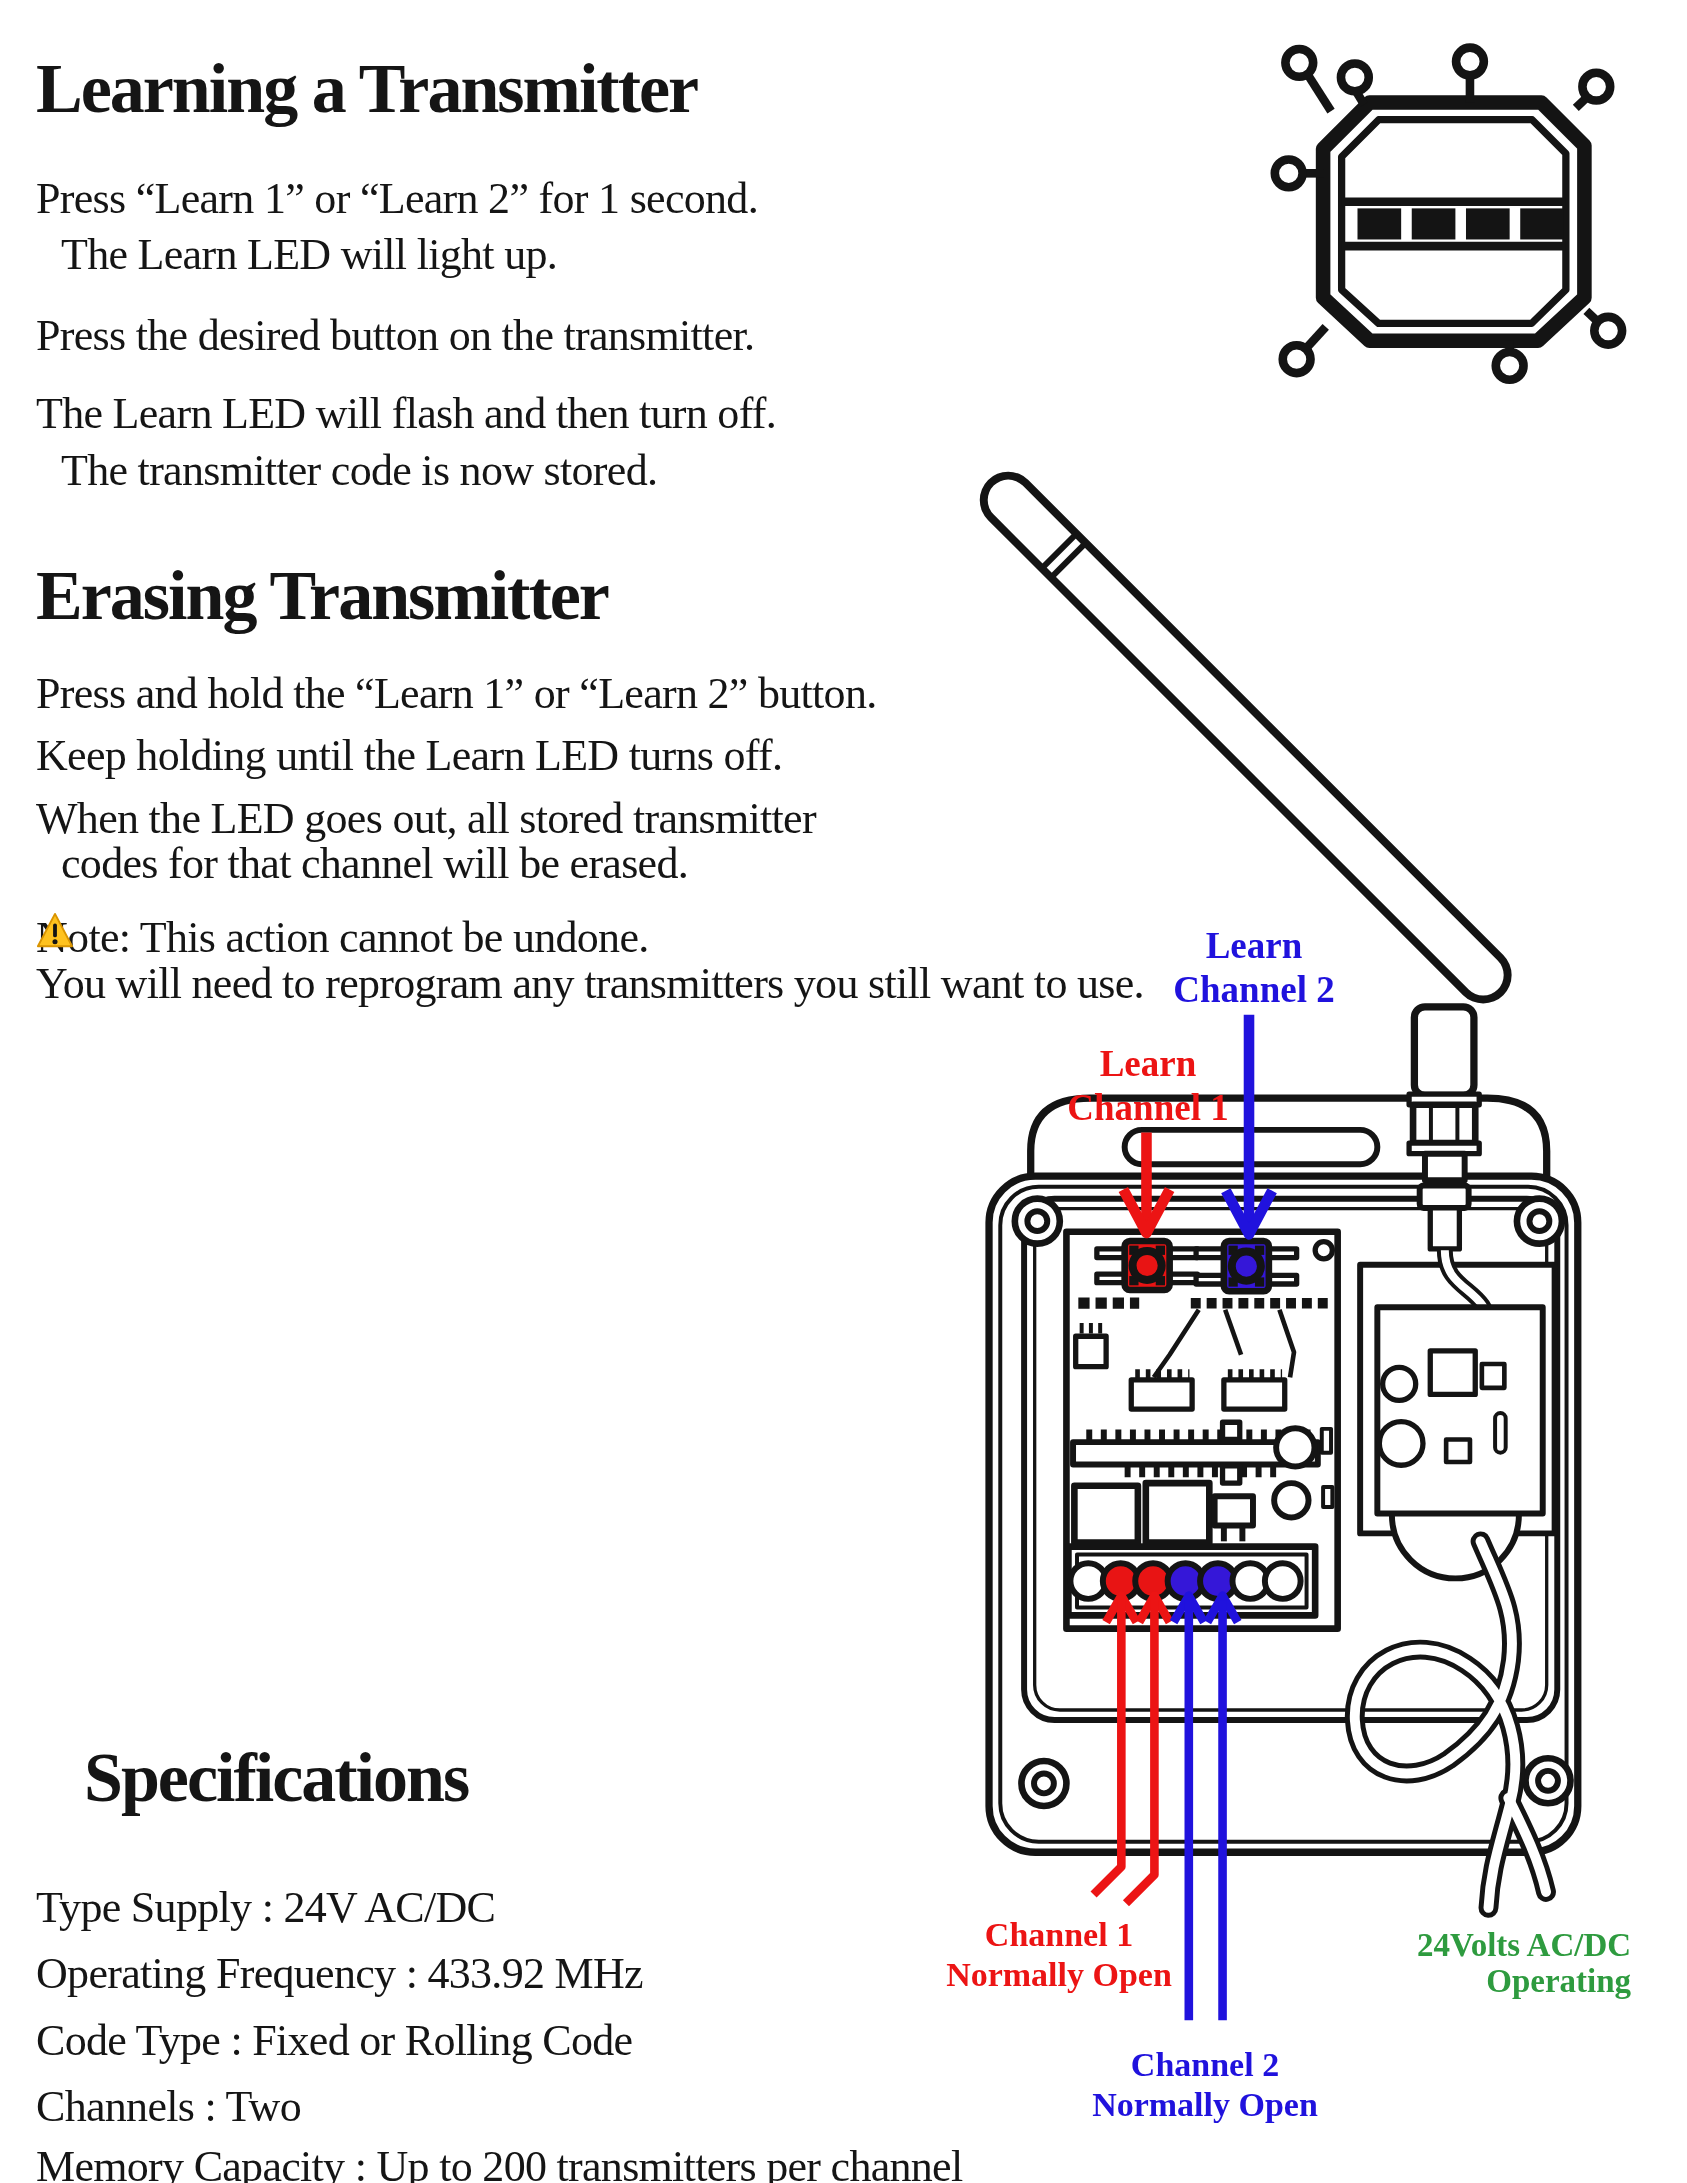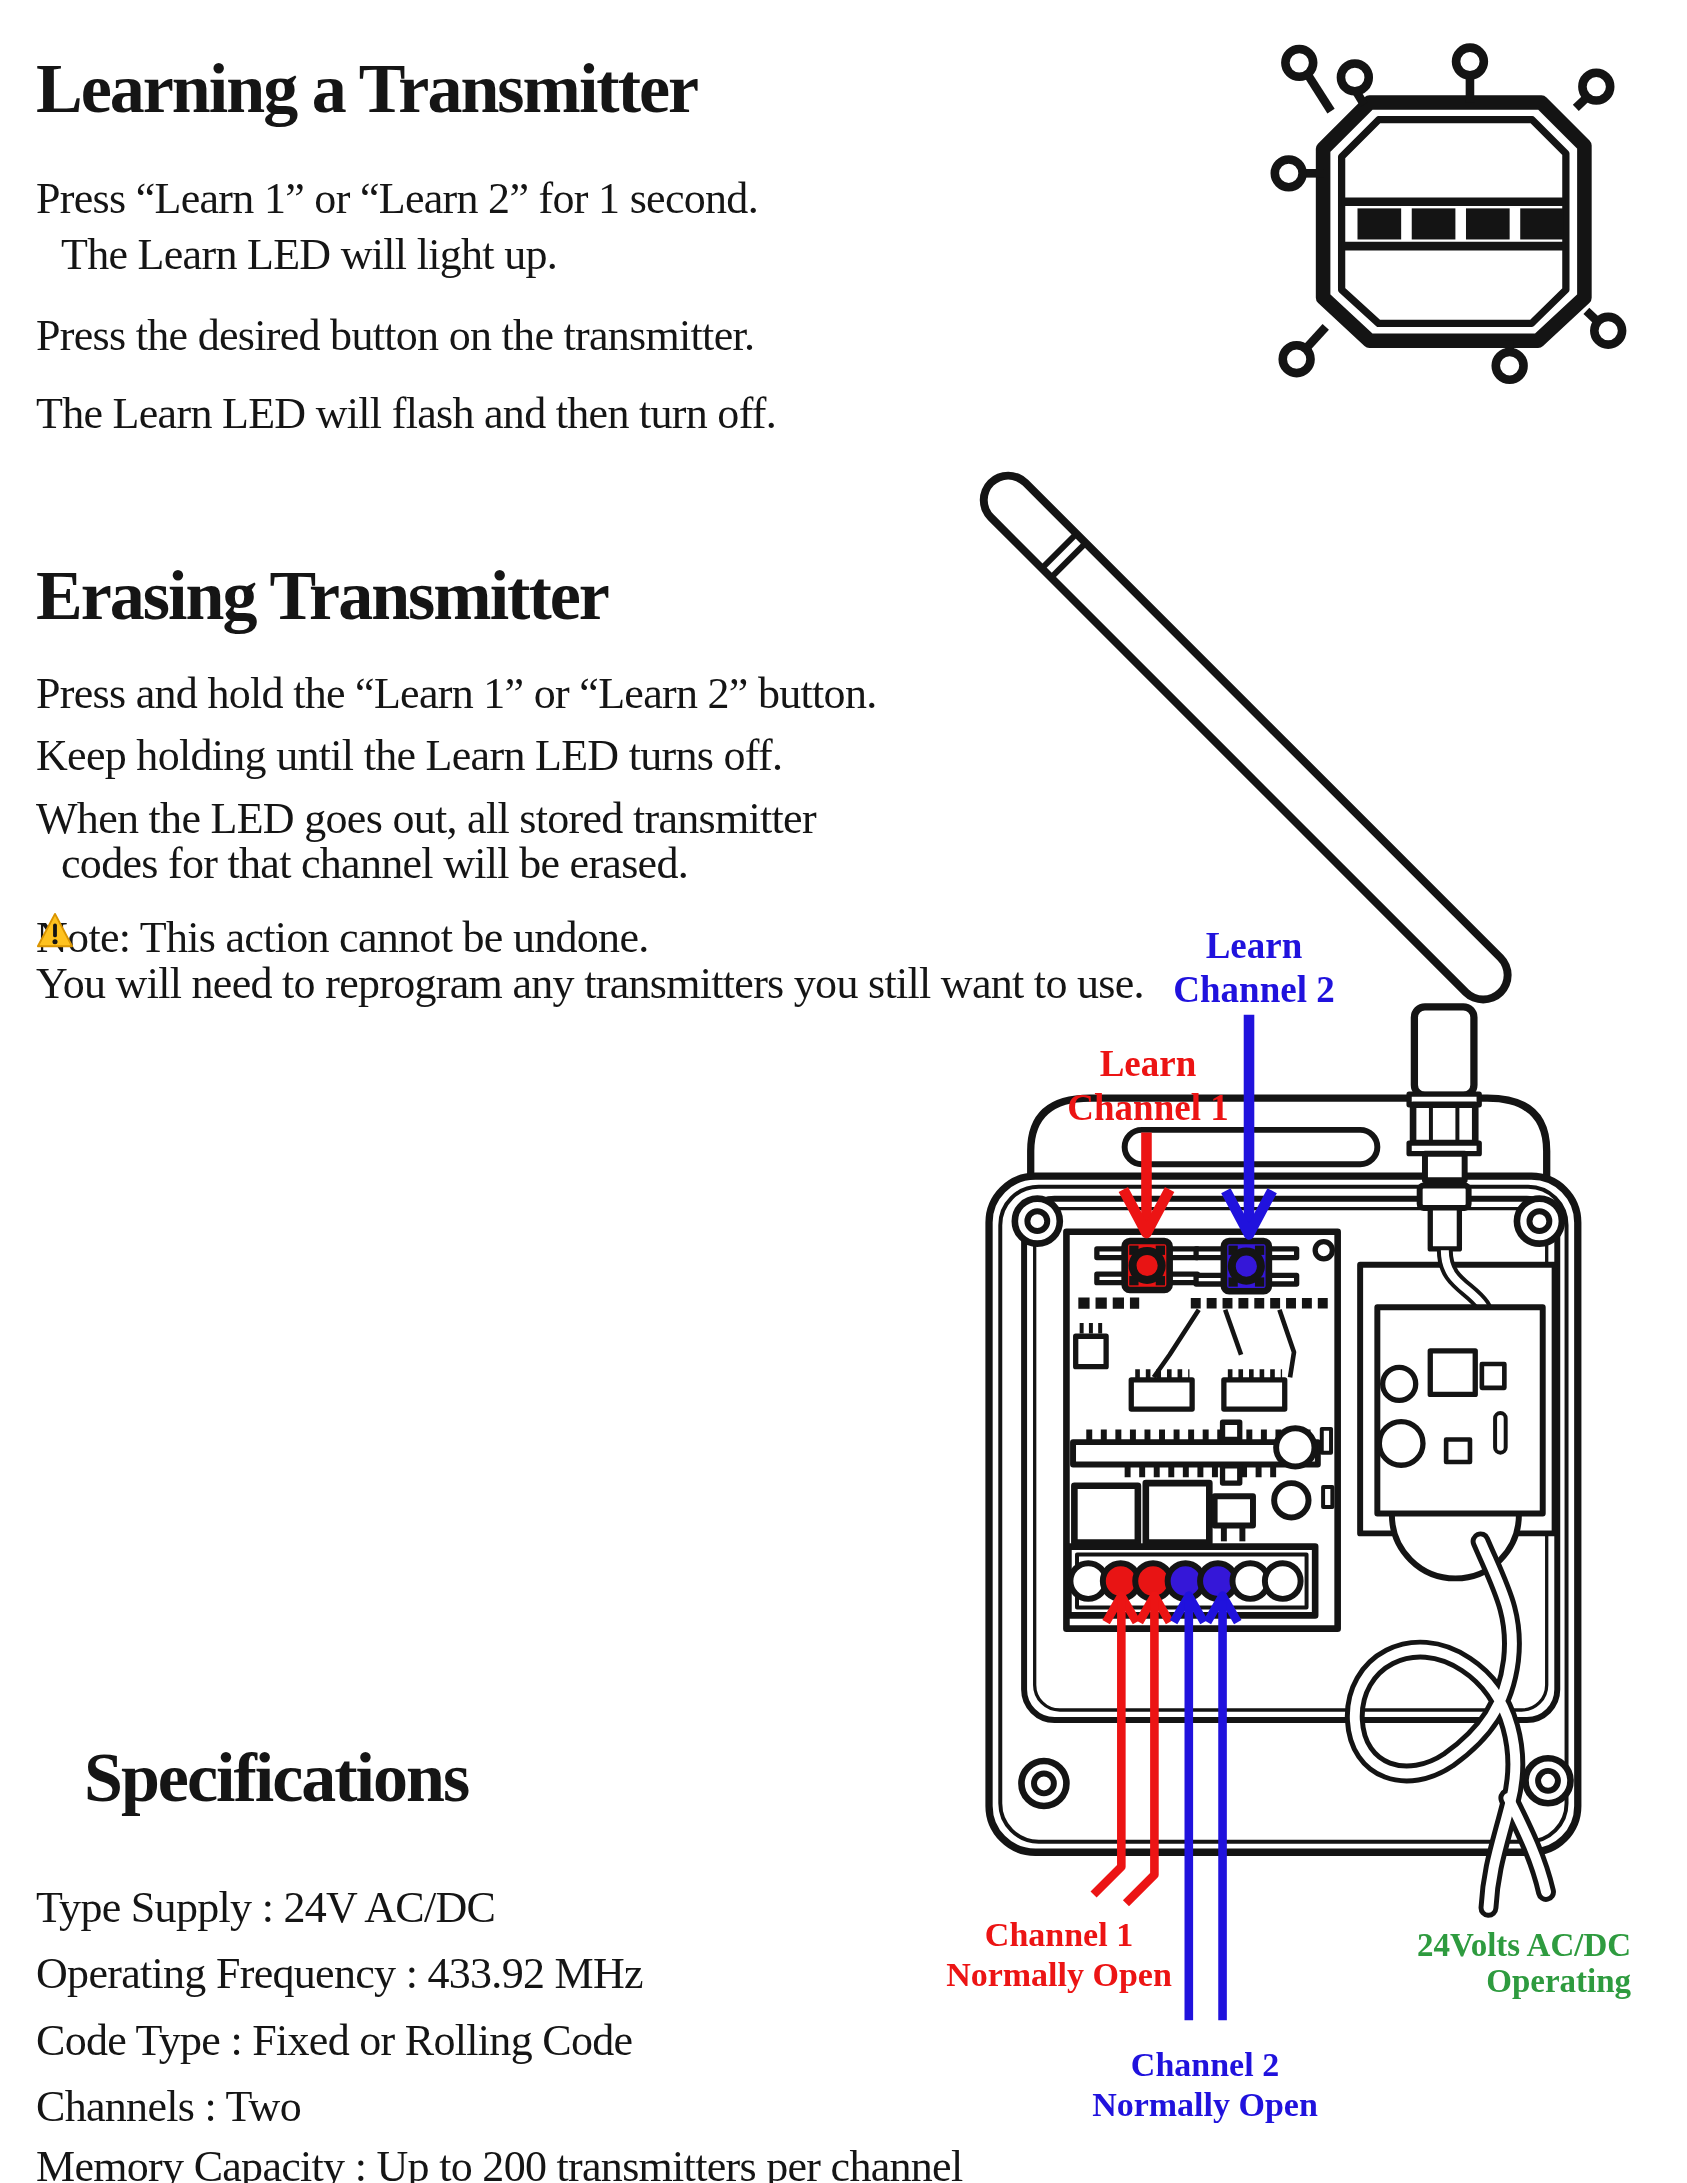--- a/index.html
+++ b/index.html
@@ -211,20 +211,21 @@
       </g>
     </g>
   </g>
 </svg>
 
   <div class="t h1" style="left:36px;top:54px;">Learning a Transmitter</div>
   <div class="t body" style="left:36px;top:177px;">Press “Learn 1” or “Learn 2” for 1 second.</div>
   <div class="t body" style="left:61px;top:233px;">The Learn LED will light up.</div>
   <div class="t body" style="left:36px;top:314px;">Press the desired button on the transmitter.</div>
   <div class="t body" style="left:36px;top:392px;">The Learn LED will flash and then turn off.</div>
+  <div class="t body" style="left:61px;top:449px;">The transmitter code is now stored.</div>
 
   <div class="t h1" style="left:36px;top:561px;">Erasing Transmitter</div>
   <div class="t body" style="left:36px;top:672px;">Press and hold the “Learn 1” or “Learn 2” button.</div>
   <div class="t body" style="left:36px;top:734px;">Keep holding until the Learn LED turns off.</div>
   <div class="t body" style="left:36px;top:797px;">When the LED goes out, all stored transmitter</div>
   <div class="t body" style="left:61px;top:842px;">codes for that channel will be erased.</div>
 
   <div class="t body note" style="left:36px;top:916px;">
     <svg class="warn" viewBox="0 0 60 60">
       <path d="M30,3 L57,54 L3,54 Z" fill="#ffc21e" stroke="#d99400" stroke-width="3" stroke-linejoin="round"></path>

